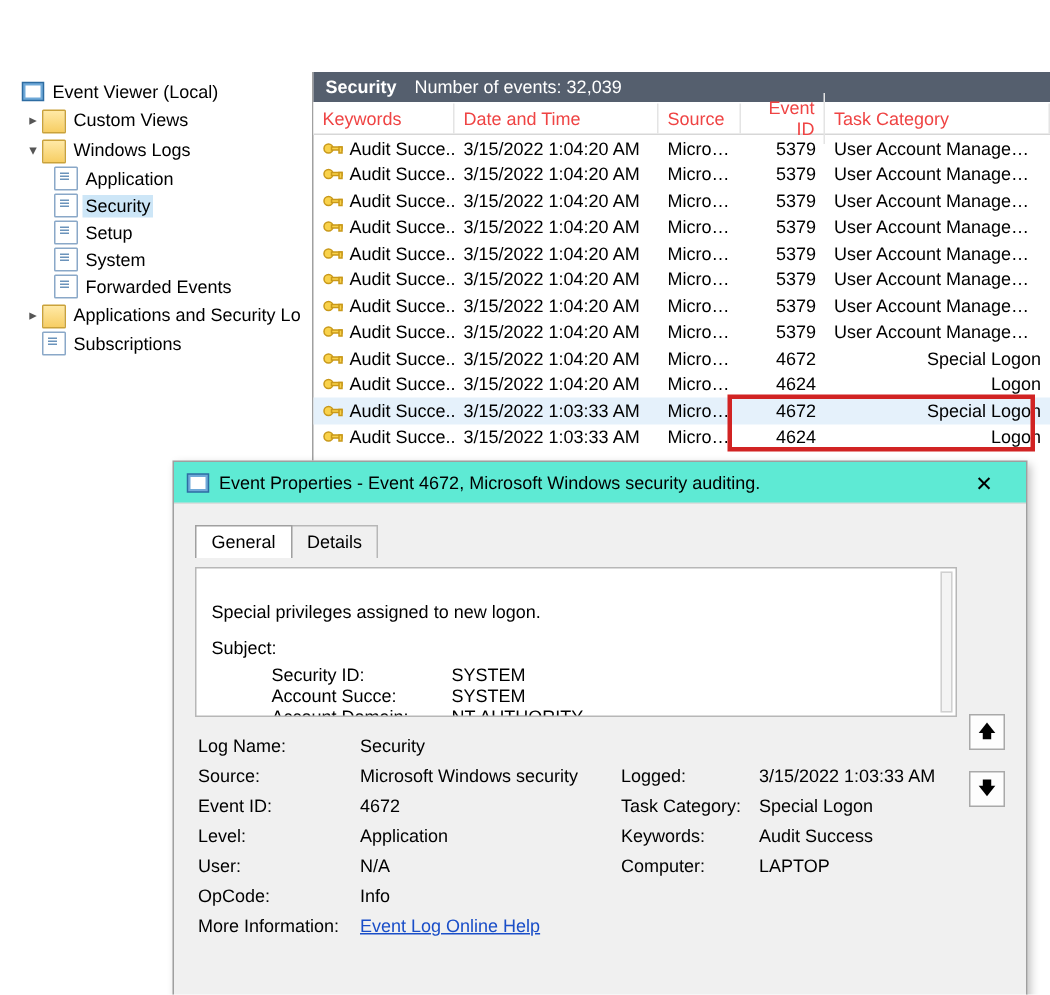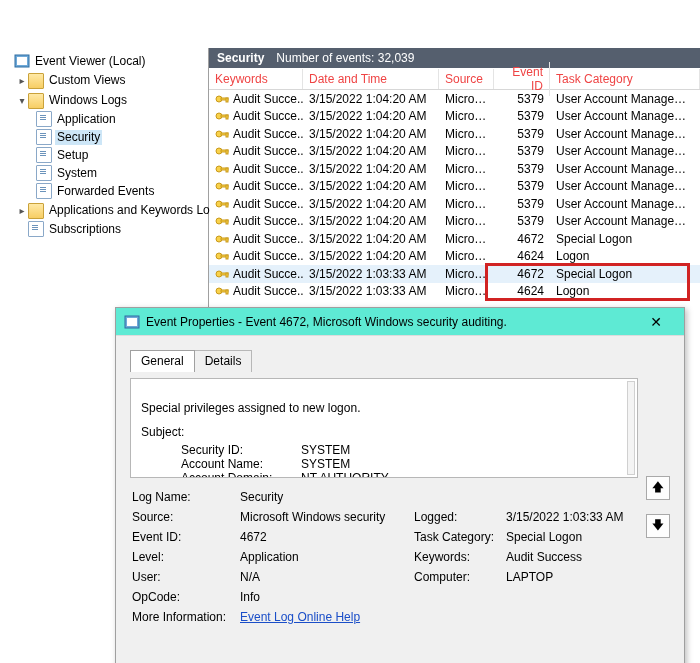--- a/index.html
+++ b/index.html
@@ -95,21 +95,21 @@
     height: 17.5px;
     padding: 0;
     white-space: nowrap;
   }
   .grid-row.sel { background: #e5f1fb; }
   .grid-row .cell { overflow: hidden; text-overflow: ellipsis; padding: 0 6px; }
   .grid-row .cell.kw { display: flex; align-items: center; gap: 4px; width: 94px; }
   .grid-row .cell.dt { width: 136px; }
   .grid-row .cell.src { width: 55px; }
   .grid-row .cell.id { width: 56px; text-align: right; }
-  .grid-row .cell.cat { flex: 1; }
+  .grid-row .cell.cat { flex: 1; text-align: right; }
   .key-icon {
     width: 14px; height: 14px; flex: 0 0 14px;
   }
   .red-box {
     position: absolute;
     border: 3px solid #d12323;
     pointer-events: none;
   }
 
   
@@ -261,21 +261,21 @@
     <span class="ticon ico-log"></span>
     <span class="label">System</span>
   </div>
   <div class="tree-row indent-2">
     <span class="ticon ico-log"></span>
     <span class="label">Forwarded Events</span>
   </div>
   <div class="tree-row indent-1">
     <span class="twisty">▸</span>
     <span class="ticon ico-folder"></span>
-    <span class="label">Applications and Keywords Lo</span>
+    <span class="label">Applications and Security Lo</span>
   </div>
   <div class="tree-row indent-1">
     <span class="twisty"></span>
     <span class="ticon ico-log"></span>
     <span class="label">Subscriptions</span>
   </div>
 </div>
 
 <div class="main">
   <div class="main-header">
@@ -481,21 +481,21 @@
 
   <div class="tab-panel">
     <div class="msg">Special privileges assigned to new logon.</div>
     <div class="subj-label">Subject:</div>
     <div class="subj-table">
       <div class="row">
             <span class="k">Security ID:</span>
             <span class="v">SYSTEM</span>
           </div>
       <div class="row">
-            <span class="k">Account Name:</span>
+            <span class="k">Account Succe:</span>
             <span class="v">SYSTEM</span>
           </div>
       <div class="row">
             <span class="k">Account Domain:</span>
             <span class="v">NT AUTHORITY</span>
           </div>
       <div class="row">
             <span class="k">Logon ID:</span>
             <span class="v">0x3E7</span>
           </div>

